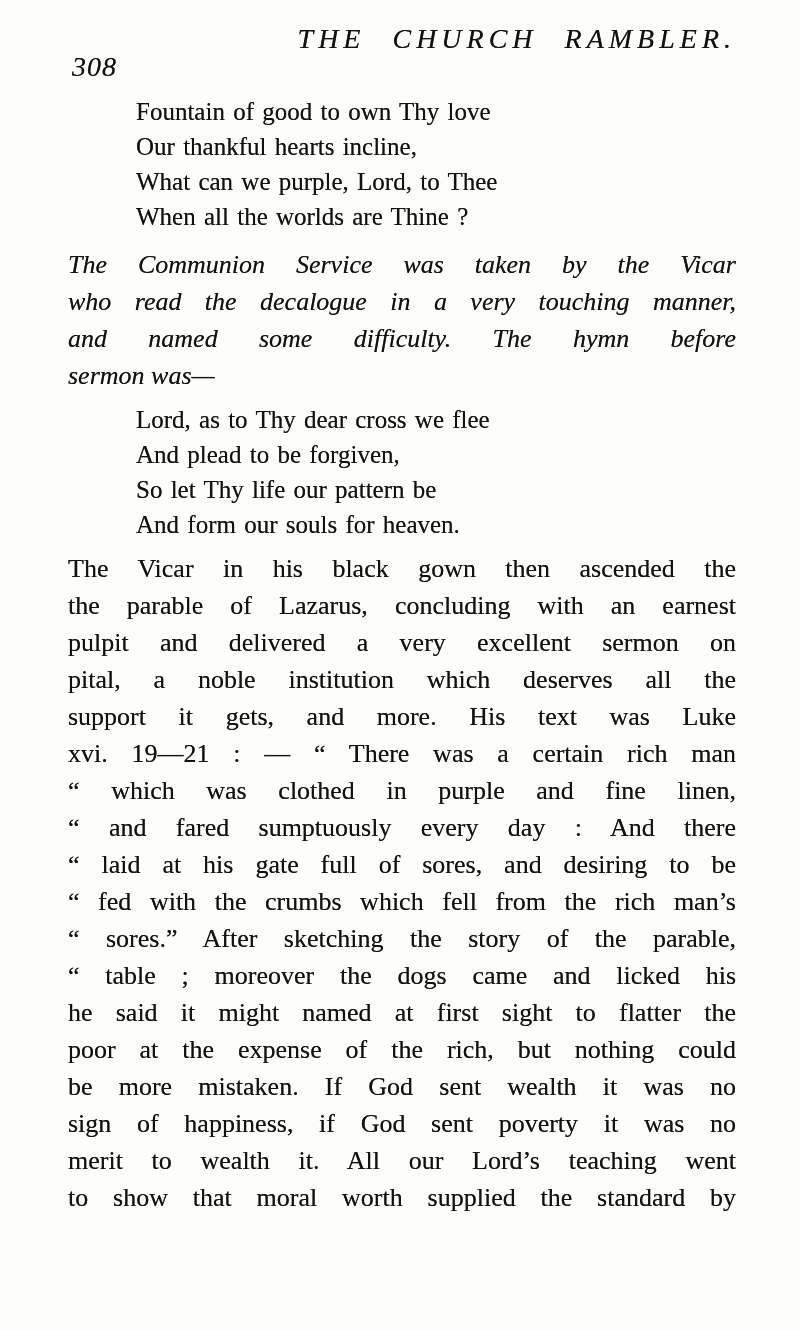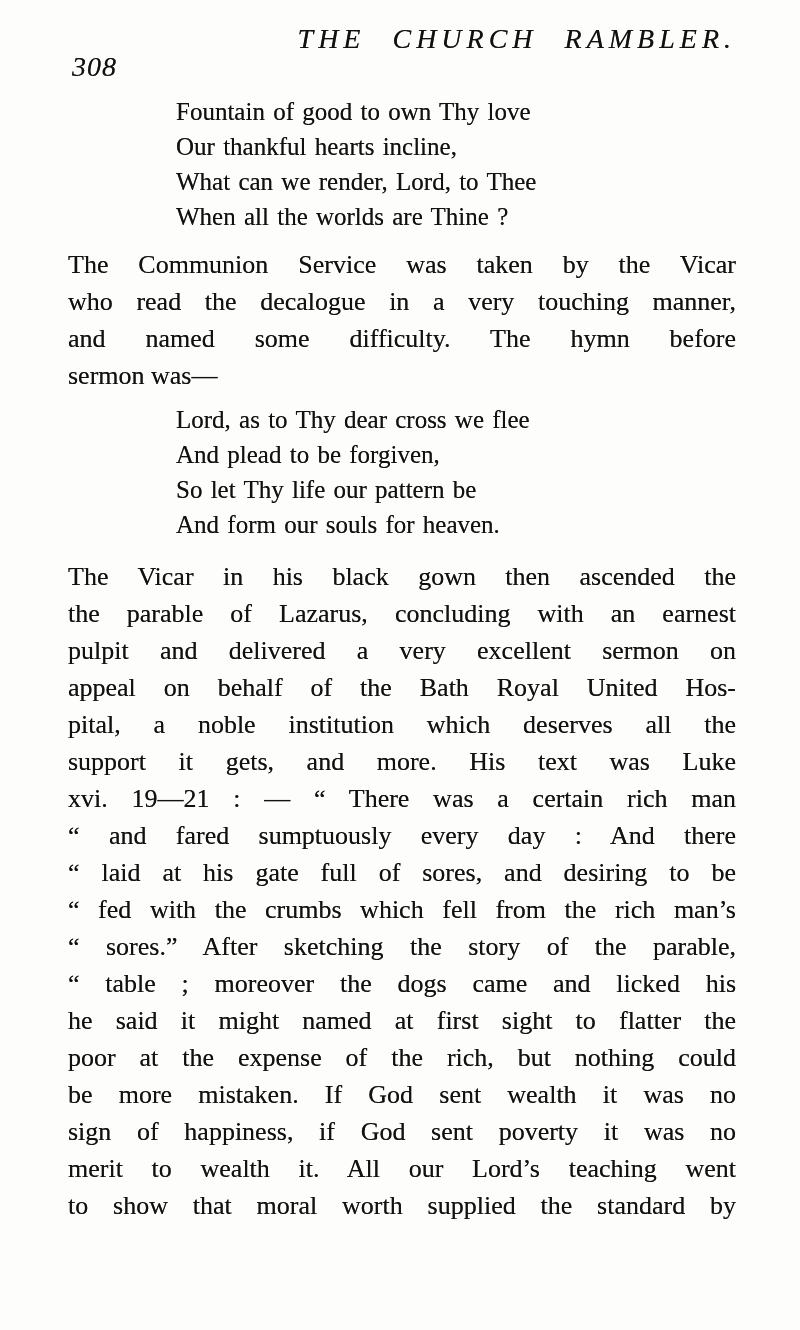--- a/index.html
+++ b/index.html
@@ -38,21 +38,21 @@
     margin-top: 28px;
   }
   .runtitle {
     display: block;
     text-align: right;
     letter-spacing: 5px;
     word-spacing: 15px;
   }
   
   .hymn {
-    margin-left: 108px;
+    margin-left: 68px;
     font-size: 25px;
   }
   .hymn .vln {
     line-height: 35px;
     white-space: nowrap;
     word-spacing: 2px;
   }
   .hymn1 { margin-top: 38px; }
   .hymn2 { margin-top: 8px; }
   
@@ -61,37 +61,37 @@
   }
   .para .ln {
     line-height: 37px;
     text-align: justify;
     text-align-last: justify;
   }
   .para .ln.short {
     text-align: right;
     text-align-last: left;
   }
-  .para1 { margin-top: 12px; }
-  .para2 { margin-top: 16px; }
+  .para1 { margin-top: 12px; font-style: italic; }
+  .para2 { margin-top: 8px; }
 </style>
 </head>
 <body>
 
 <div class="page">
 
   <div class="header">
     <span class="pagenum">308</span>
     <span class="runtitle">THE CHURCH RAMBLER.</span>
   </div>
 
   <div class="hymn hymn1">
     <div class="vln">Fountain of good to own Thy love</div>
     <div class="vln">Our thankful hearts incline,</div>
-    <div class="vln">What can we render, Lord, to Thee</div>
+    <div class="vln">What can we purple, Lord, to Thee</div>
     <div class="vln">When all the worlds are Thine ?</div>
   </div>
 
   <div class="para para1">
     <div class="ln">The Communion Service was taken by the Vicar</div>
     <div class="ln">who read the decalogue in a very touching manner,</div>
     <div class="ln">and named some difficulty.  The hymn before</div>
     <div class="ln short">sermon was—</div>
   </div>
 
@@ -99,24 +99,24 @@
     <div class="vln">Lord, as to Thy dear cross we flee</div>
     <div class="vln">And plead to be forgiven,</div>
     <div class="vln">So let Thy life our pattern be</div>
     <div class="vln">And form our souls for heaven.</div>
   </div>
 
   <div class="para para2">
     <div class="ln">The Vicar in his black gown then ascended the</div>
     <div class="ln">the parable of Lazarus, concluding with an earnest</div>
     <div class="ln">pulpit and delivered a very excellent sermon on</div>
-    <div class="ln">appeal on behalf of the Bath Royal United Hos-</div>
     <div class="ln">pital, a noble institution which deserves all the</div>
     <div class="ln">support it gets, and more.  His text was Luke</div>
     <div class="ln">xvi. 19—21 : — “ There was a certain rich man</div>
+    <div class="ln">“ which was clothed in purple and fine linen,</div>
     <div class="ln">“ and fared sumptuously every day : And there</div>
     <div class="ln">“ laid at his gate full of sores, and desiring to be</div>
     <div class="ln">“ fed with the crumbs which fell from the rich man’s</div>
     <div class="ln">“ sores.”  After sketching the story of the parable,</div>
     <div class="ln">“ table ;  moreover the dogs came and licked his</div>
     <div class="ln">he said it might named at first sight to flatter the</div>
     <div class="ln">poor at the expense of the rich, but nothing could</div>
     <div class="ln">be more mistaken.  If God sent wealth it was no</div>
     <div class="ln">sign of happiness, if God sent poverty it was no</div>
     <div class="ln">merit to wealth it.   All our Lord’s teaching went</div>

